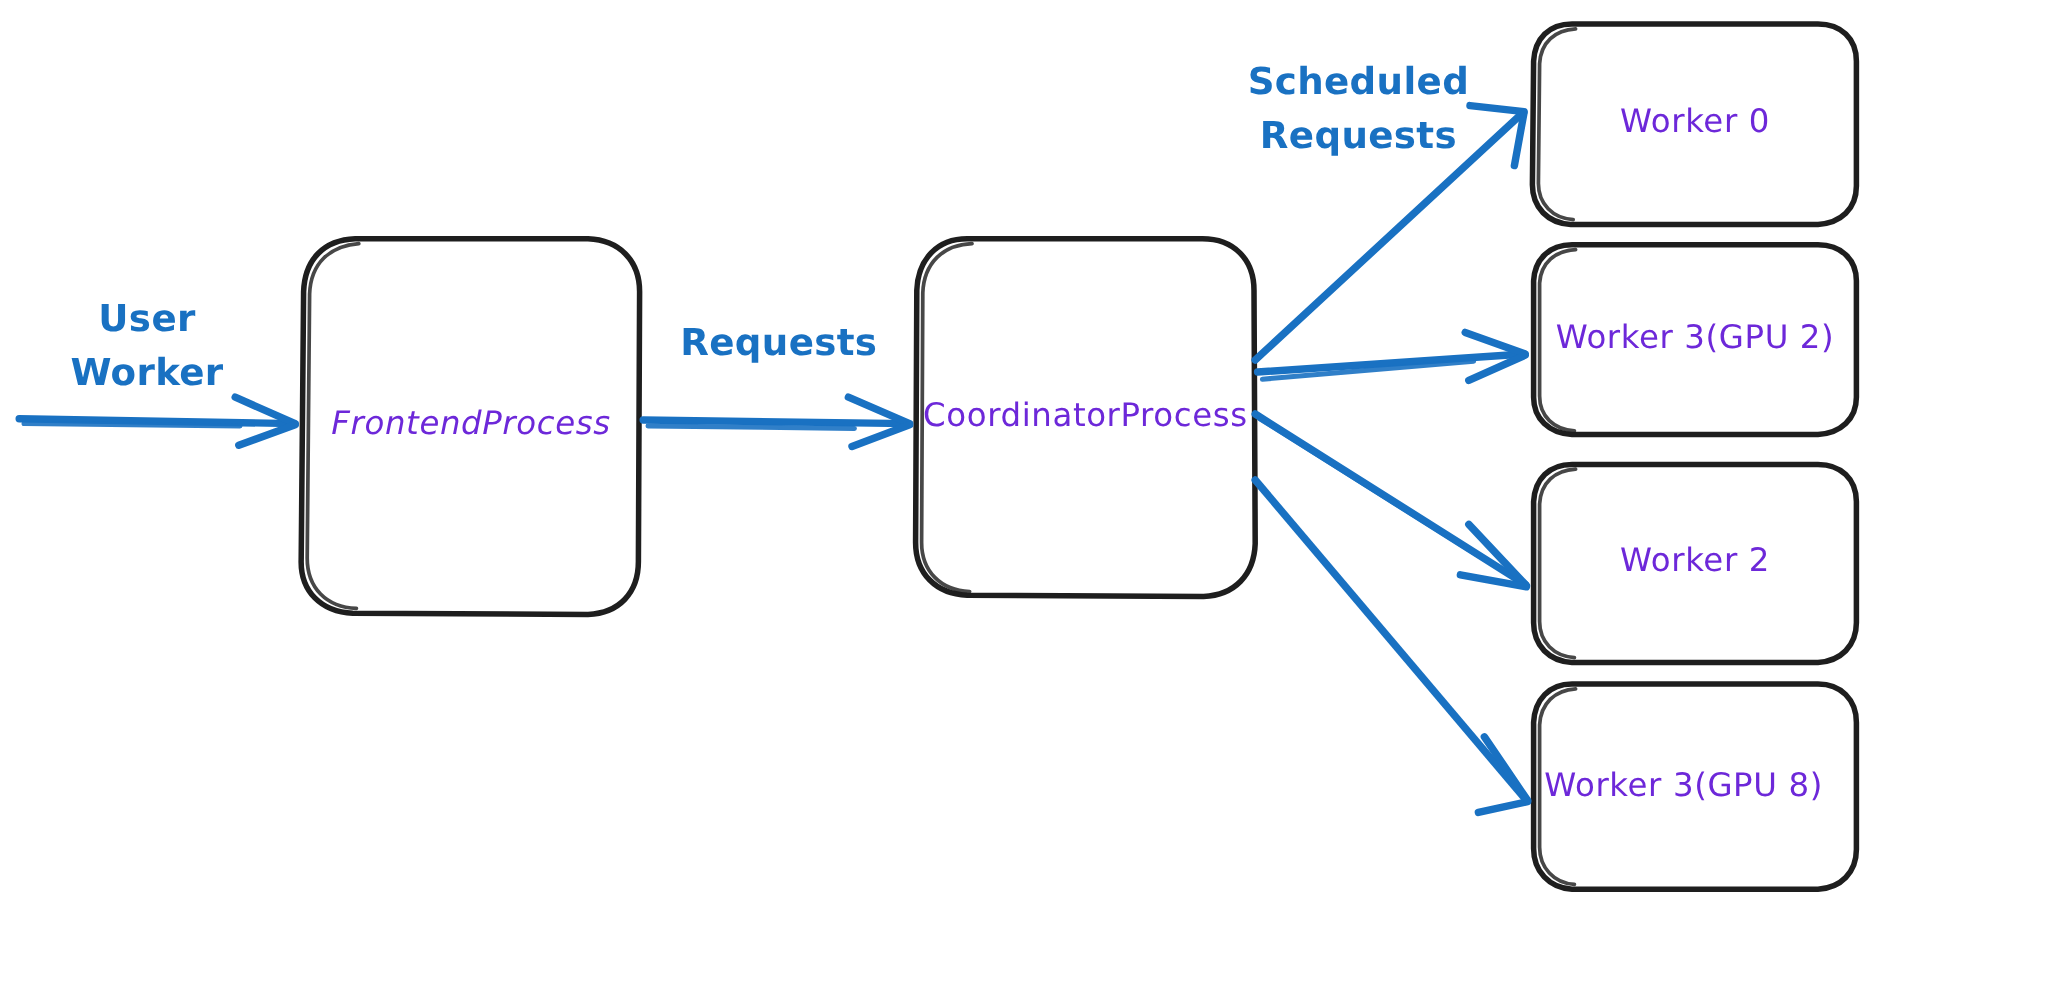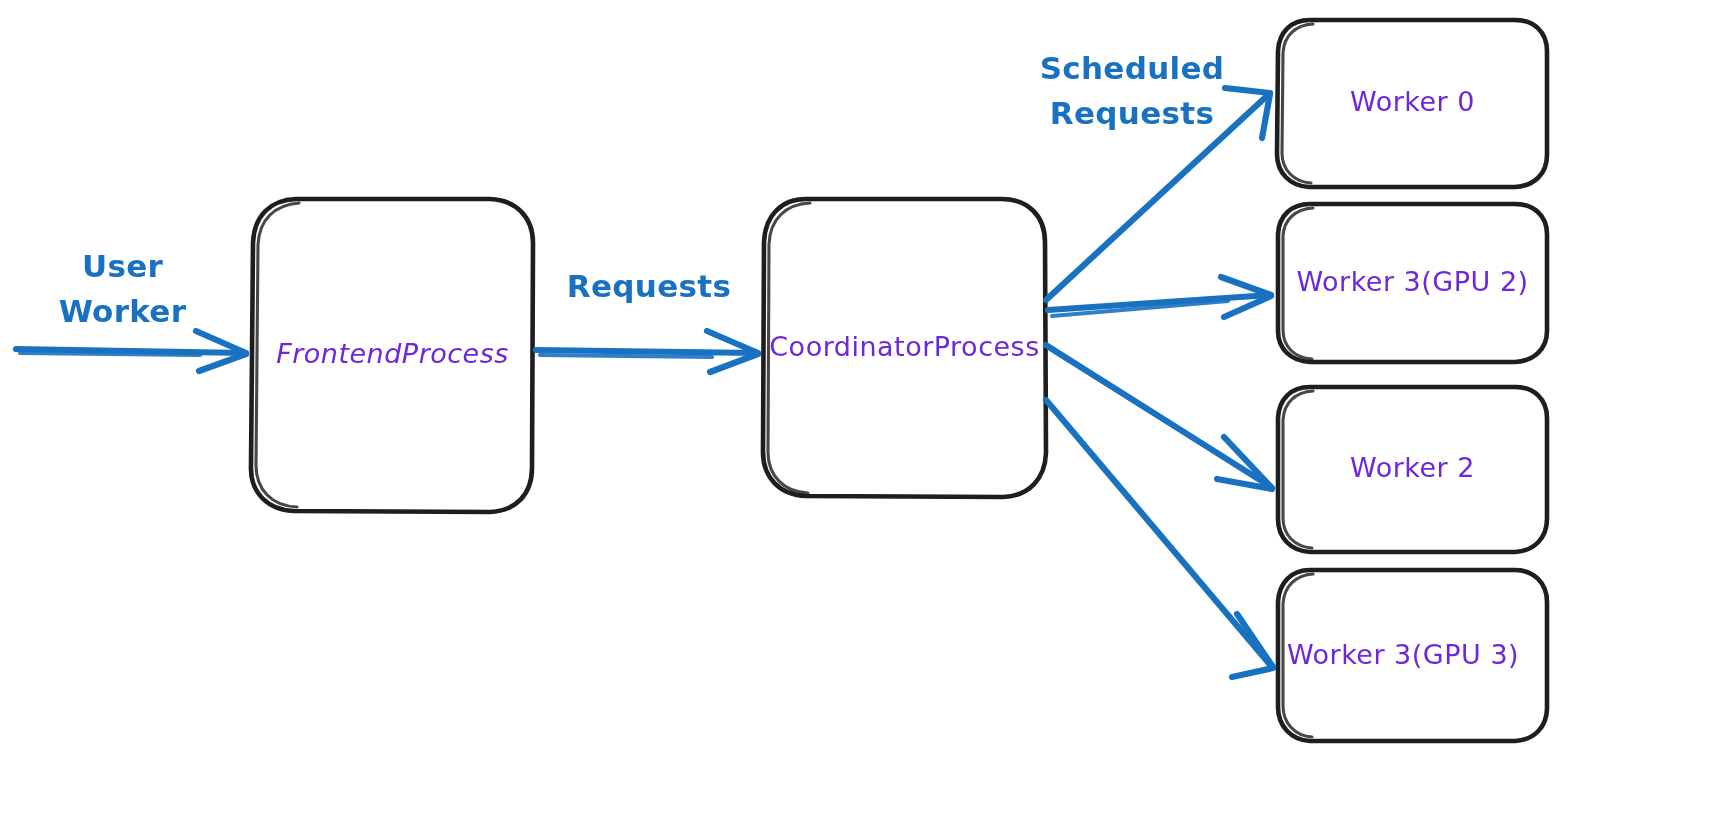--- a/index.html
+++ b/index.html
@@ -245,21 +245,21 @@
     <span>Worker 3</span>
     <span>(GPU 2)</span>
   </div>
 
   <div class="node-label" style="left:1277px;top:385px;width:271px;height:167px;">
     <span>Worker 2</span>
   </div>
 
   <div class="node-label" style="left:1277px;top:568px;width:252px;height:174px;text-align:right;">
     <span>Worker 3</span>
-    <span>(GPU 3)</span>
+    <span>(GPU 8)</span>
   </div>
 
   <div class="edge-label" style="left:40px;top:243px;width:165px;height:92px;">
     <span>User</span>
     <span>Worker</span>
   </div>
 
   <div class="edge-label" style="left:549px;top:240px;width:200px;height:92px;">
     <span>Requests</span>
   </div>

